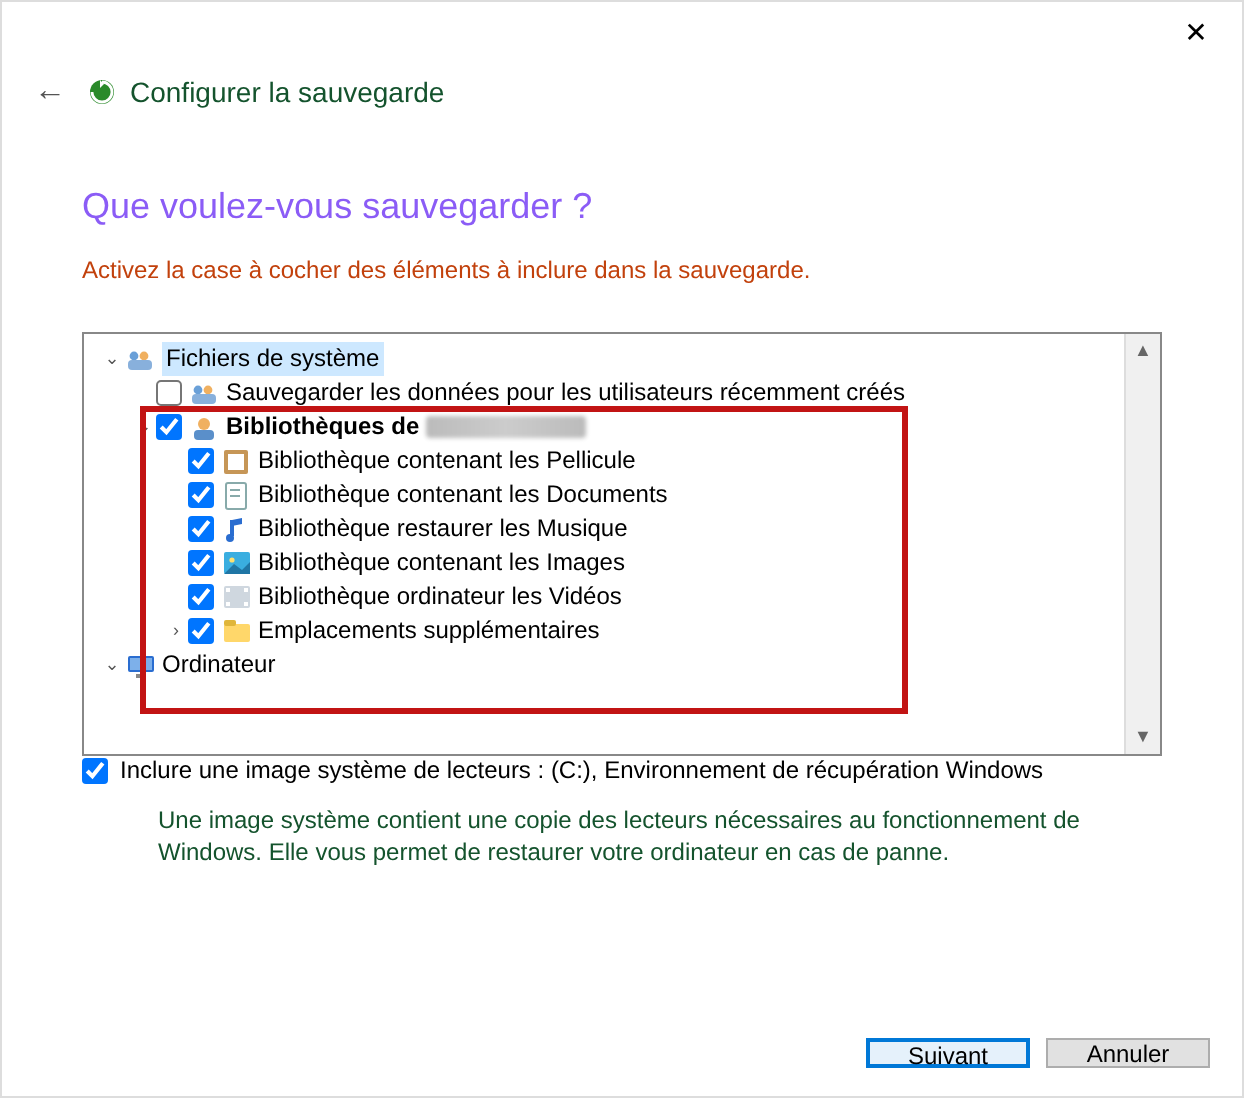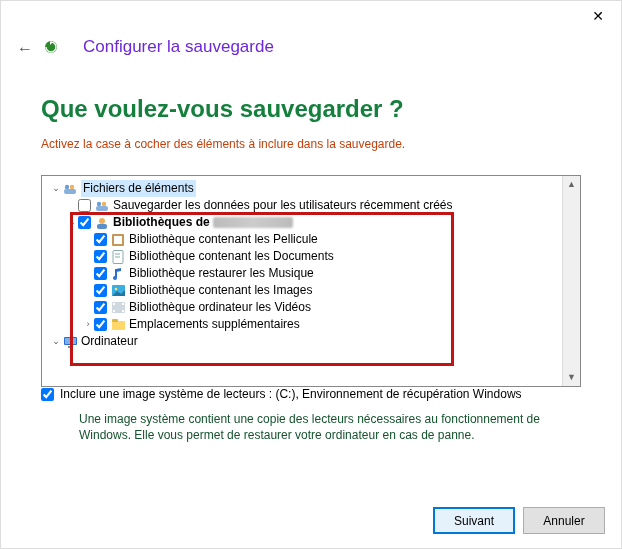--- a/index.html
+++ b/index.html
@@ -39,31 +39,31 @@
     padding: 6px 16px 8px 16px;
   }
   .back-arrow {
     font-size: 16px;
     color: #555;
     margin-right: 10px;
     cursor: pointer;
   }
   .title-icon svg { display:block; }
   .title-text {
-    margin-left: 24px;
-    font-size: 17px;
-    color: #6d28d9;
+    margin-left: 6px;
+    font-size: 14px;
+    color: #14532d;
   }
   .body {
     padding: 10px 40px 0 40px;
   }
   .heading {
-    color: #15803d;
-    font-size: 24px;
-    font-weight: 700;
+    color: #8b5cf6;
+    font-size: 18px;
+    font-weight: 400;
     margin: 20px 0 14px 0;
   }
   .instr {
     font-size: 12px;
     color: #c2410c;
     margin-bottom: 24px;
   }
   .tree-wrap {
     border: 1px solid #888;
     height: 210px;
@@ -172,21 +172,21 @@
   }
   .footer {
     position: absolute;
     right: 16px;
     bottom: 14px;
     display: flex;
     gap: 8px;
   }
   .btn {
     min-width: 82px;
-    height: 27px;
+    height: 15px;
     font-size: 12px;
     background: #e1e1e1;
     border: 1px solid #adadad;
     cursor: pointer;
     padding: 0 12px;
   }
   .btn.primary {
     border: 2px solid #0078d7;
     background: #e5f1fb;
   }
@@ -221,21 +221,21 @@
 
         <div class="row indent0">
           <span class="expander">⌄</span>
           <span class="tico">
             <svg width="16" height="12" viewBox="0 0 16 12">
                 <circle cx="5" cy="4" r="2.2" fill="#6aa0d8"></circle>
                 <circle cx="10" cy="4" r="2.2" fill="#f0b060"></circle>
                 <rect x="2" y="6" width="12" height="5" rx="2" fill="#88b0dc"></rect>
               </svg>
           </span>
-          <span class="lbl sel">Fichiers de éléments</span>
+          <span class="lbl sel">Fichiers de système</span>
         </div>
 
         <div class="row indent1">
           <span class="expander none"></span>
           <input type="checkbox" class="chk" style="">
           <span class="tico">
             <svg width="16" height="12" viewBox="0 0 16 12">
                 <circle cx="5" cy="4" r="2.2" fill="#6aa0d8"></circle>
                 <circle cx="10" cy="4" r="2.2" fill="#f0b060"></circle>
                 <rect x="2" y="6" width="12" height="5" rx="2" fill="#88b0dc"></rect>

